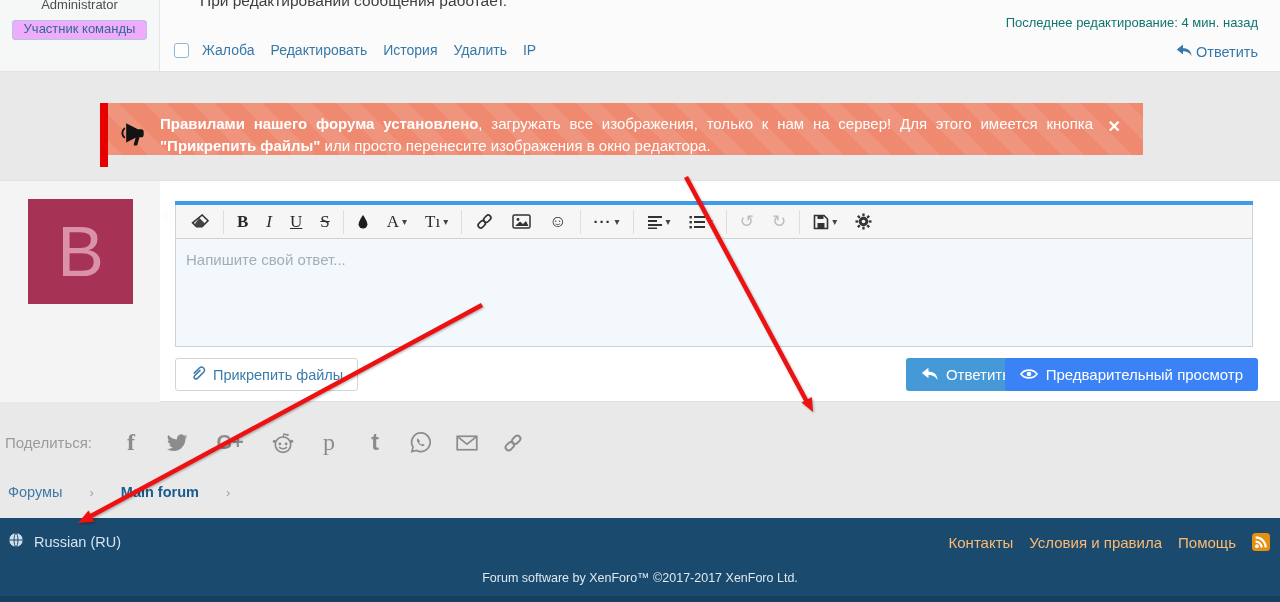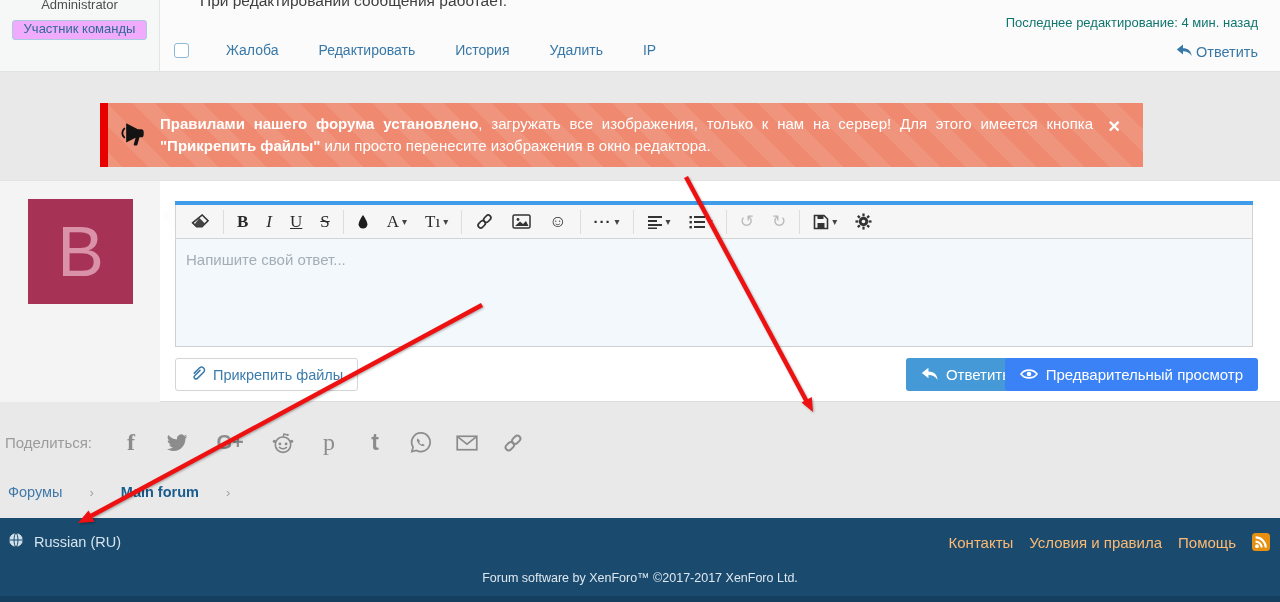--- a/index.html
+++ b/index.html
@@ -7,27 +7,27 @@
   body { font-family:"Liberation Sans", sans-serif; }
   .page { position:relative; width:1280px; height:602px; overflow:hidden; background:#e9e9e9; }
 
   
   .post { position:absolute; left:0; top:0; width:1280px; height:72px; background:#fbfbfb; border-bottom:1px solid #e2e2e2; overflow:hidden; }
   .user-col { position:absolute; left:0; top:0; width:160px; height:72px; background:#f6f7f7; border-right:1px solid #e4e4e4; text-align:center; }
   .user-role { position:relative; top:-3px; font-size:13px; color:#4e4e4e; }
   .user-badge { display:inline-block; margin-top:5px; padding:0 11px 3px; font-size:13px; color:#2f6b96; background:#f0abfc; border:1px solid #abc9df; border-radius:3px; }
   .post-msg { position:absolute; left:200px; top:-8px; font-size:15.5px; color:#3e3e3e; }
   .post-lastedit { position:absolute; right:22px; top:15px; font-size:13px; color:#0f766e; }
-  .post-controls { position:absolute; left:174px; top:42px; display:flex; align-items:center;gap:24px; }
+  .post-controls { position:absolute; left:174px; top:42px; display:flex; align-items:center; }
   .checkbox { width:15px; height:15px; background:#fff; border:1px solid #8db8d8; border-radius:3px; margin-right:13px; }
   .action-link { font-size:14px; color:#3878a8; text-decoration:none; margin-right:16px; cursor:pointer; }
   .post-replylink { position:absolute; right:22px; top:43px; display:flex; align-items:center; gap:4px; font-size:14.5px; color:#3878a8; cursor:pointer; }
 
   
-  .notice { position:absolute; left:100px; top:103px; width:1043px; height:64px; background:#ef8a70;
+  .notice { position:absolute; left:100px; top:103px; width:1043px; height:52px; background:#ef8a70;
             background-image:repeating-linear-gradient(45deg, rgba(255,255,255,0.09) 0 16px, rgba(255,255,255,0) 16px 34px); }
   .notice-bar { position:absolute; left:0; top:0; width:8px; height:64px; background:#e80000; }
   .notice-mega { position:absolute; left:18px; top:18px; width:28px; height:28px; }
   .notice-text { position:absolute; left:60px; top:10px; right:50px; font-size:15px; line-height:22px; color:#fff; text-align:justify; }
   .notice-text b { font-weight:bold; }
   .notice-close { position:absolute; right:22px; top:14px; color:#fff; font-size:16px; font-weight:bold; cursor:pointer; }
 
   
   .reply-sec { position:absolute; left:0; top:180px; width:1280px; height:222px; background:#fff; border-top:1px solid #e3e3e3; border-bottom:1px solid #dedede; }
   .reply-leftcol { position:absolute; left:0; top:0; width:160px; height:221px; background:#f4f4f5; }

